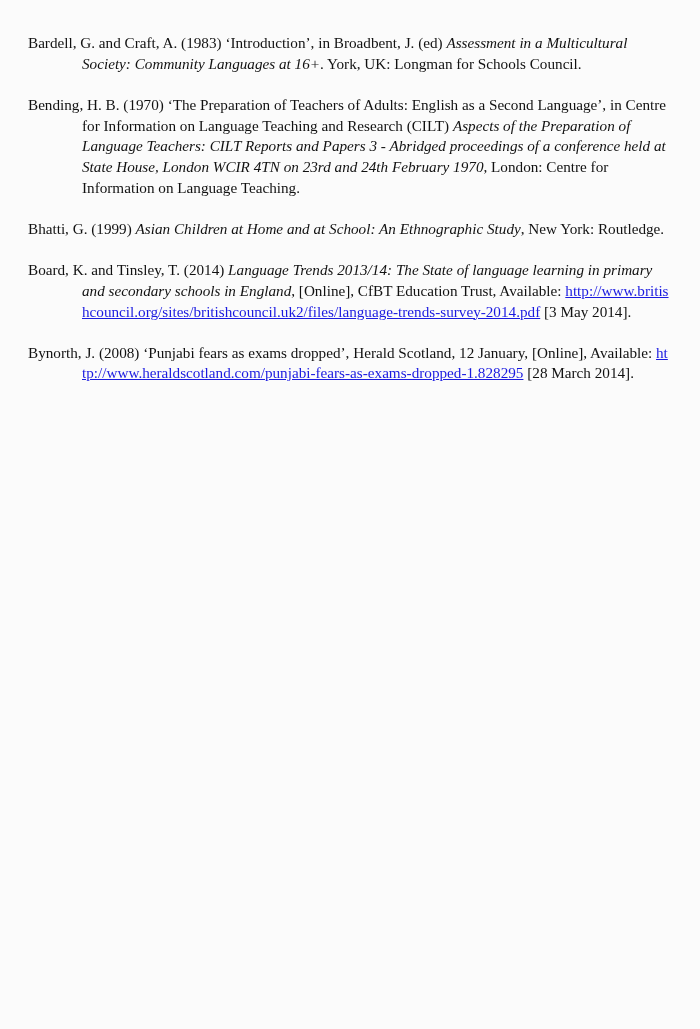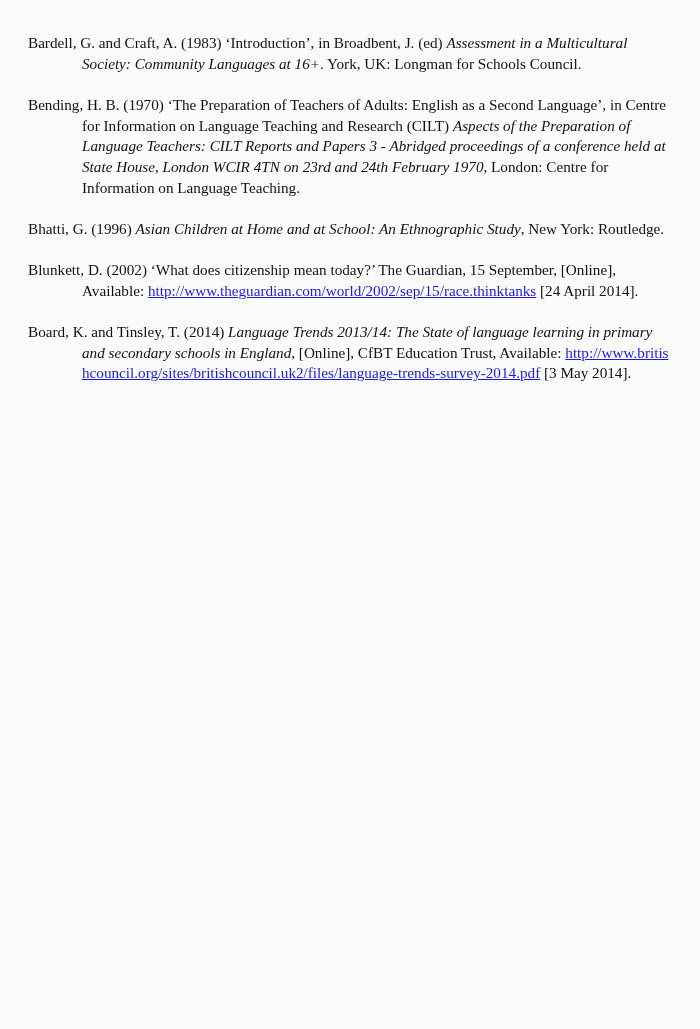--- a/index.html
+++ b/index.html
@@ -62,17 +62,17 @@
     font-family: "Liberation Serif", "DejaVu Serif", serif;
   }
 </style>
 </head>
 <body>
 
 <div class="page">
   <div class="refs">
       <p class="ref"><span>Bardell, G. and Craft, A. (1983) ‘Introduction’, in Broadbent, J. (ed) </span><i>Assessment in a Multicultural Society: Community Languages at 16+</i><span>. York, UK: Longman for Schools Council.</span></p>
       <p class="ref"><span>Bending, H. B. (1970) ‘The Preparation of Teachers of Adults: English as a Second Language’, in Centre for Information on Language Teaching and Research (CILT) </span><i>Aspects of the Preparation of Language Teachers: CILT Reports and Papers 3 - Abridged proceedings of a conference held at State House, London WCIR 4TN on 23rd and 24th February 1970</i><span>, London: Centre for Information on Language Teaching.</span></p>
-      <p class="ref"><span>Bhatti, G. (1996) </span><i>Asian Children at Home and at School: An Ethnographic Study</i><span>, New York: Routledge.</span></p>
-      <p class="ref"><span>Blunkett, D. (2002) ‘What does citizenship mean today?’ The Guardian, 15 September, [Online], Available: </span><a class="lnk" href="#">http://www.theguardian.com/world/2002/sep/15/race.thinktanks</a><span> [24 April 2014].</span></p>
+      <p class="ref"><span>Bhatti, G. (1999) </span><i>Asian Children at Home and at School: An Ethnographic Study</i><span>, New York: Routledge.</span></p>
       <p class="ref"><span>Board, K. and Tinsley, T. (2014) </span><i>Language Trends 2013/14: The State of language learning in primary and secondary schools in England</i><span>, [Online], CfBT Education Trust, Available: </span><a class="lnk" href="#">http://www.britishcouncil.org/sites/britishcouncil.uk2/files/language-trends-survey-2014.pdf</a><span> [3 May 2014].</span></p>
+      <p class="ref"><span>Bynorth, J. (2008) ‘Punjabi fears as exams dropped’, Herald Scotland, 12 January, [Online], Available: </span><a class="lnk" href="#">http://www.heraldscotland.com/punjabi-fears-as-exams-dropped-1.828295</a><span> [28 March 2014].</span></p>
     </div>
 </div>
 
 </body></html>

